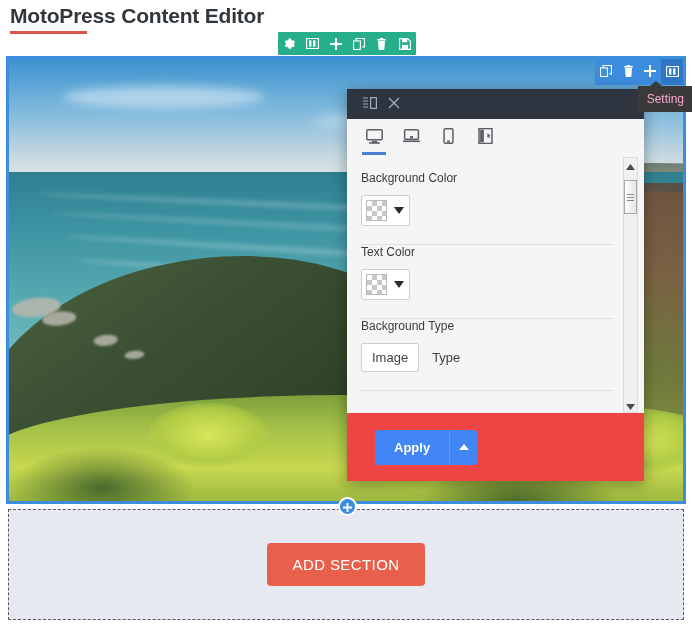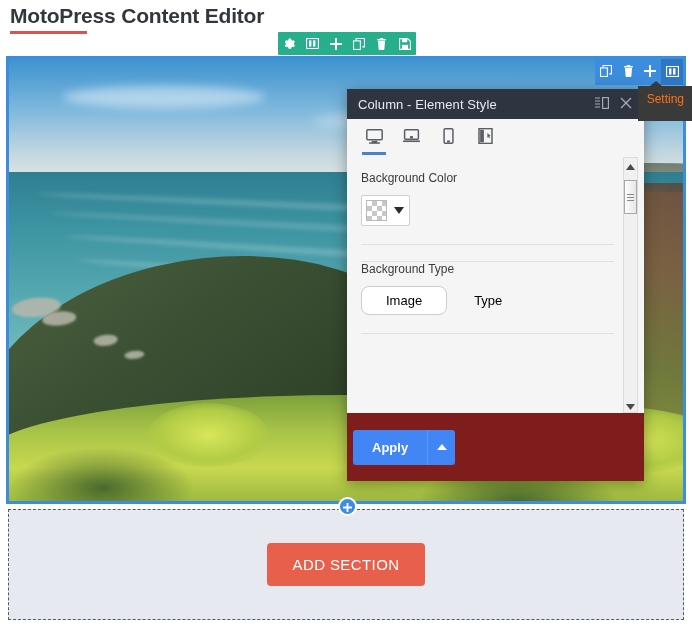--- a/index.html
+++ b/index.html
@@ -153,22 +153,22 @@
   .blue-toolbar .tb-btn {
     width: 22px; height: 26px;
     display: flex; align-items: center; justify-content: center;
     cursor: pointer;
   }
   .blue-toolbar .tb-btn.active { background: #2f77c2; }
 
   
   .tooltip {
     position: absolute; right: 0px; top: 86px;
-    background: #3a3a3a; color: #f97316;
-    font-size: 12px; padding: 6px 8px 15px 9px;
+    background: #3a3a3a; color: #f9a8d4;
+    font-size: 12px; padding: 6px 8px 6px 9px;
     white-space: nowrap; z-index: 60;
   }
   .tooltip::after {
     content: ""; position: absolute; top: -5px; left: 12px;
     border-left: 6px solid transparent; border-right: 6px solid transparent;
     border-bottom: 5px solid #3a3a3a;
   }
 
   
   .plus-circle {
@@ -264,23 +264,23 @@
     border-top: 7px solid #2b2b2b;
   }
   .divider {
     height: 1px; background: #e0e0e0;
     margin: 16px 0 0 0;
   }
   .field-block { padding-bottom: 2px; }
 
   .bgtype-options { display: flex; align-items: center; gap: 2px; }
   .bgtype-opt {
-    font-size: 13px; color: #000000;
-    padding: 6px 24px; cursor: pointer;
-    border: 1px solid transparent; border-radius: 8px;
+    font-size: 13px; color: #404040;
+    padding: 6px 10px; cursor: pointer;
+    border: 1px solid transparent; border-radius: 2px;
   }
   .bgtype-opt.selected {
     background: #ffffff; border-color: #cdcdcd;
   }
 
   
   .modal-scrollbar {
     position: absolute; right: 6px; top: 0; width: 15px; height: 100%;
     background: #f0f0f0; border: 1px solid #dcdcdc;
   }
@@ -296,23 +296,23 @@
     width: 13px; height: 34px;
     background: linear-gradient(to right, #fdfdfd, #e6e6e6);
     border: 1px solid #a8a8a8;
     display: flex; align-items: center; justify-content: center;
     cursor: grab;
   }
   .sb-grip { width: 7px; }
   .sb-grip i { display: block; height: 1px; background: #8a8a8a; margin: 2px 0; }
 
   .modal-footer {
-    height: 68px; background: #7f1d1d;
+    height: 68px; background: #ef4444;
     display: flex; align-items: center;
-    padding-left: 6px; flex-shrink: 0;
+    padding-left: 28px; flex-shrink: 0;
   }
   .apply-group { display: flex; align-items: stretch; }
   .apply-btn {
     background: #4285f4; color: #fff; border: none;
     font-family: "Liberation Sans", sans-serif;
     font-size: 13px; font-weight: bold;
     padding: 10px 19px; border-radius: 3px 0 0 3px;
     cursor: pointer;
   }
   .apply-caret {
@@ -470,21 +470,20 @@
     </span>
   </div>
 
   <div class="add-area">
     <button class="add-btn">ADD SECTION</button>
   </div>
 
   <div class="modal">
 
     <div class="modal-header">
-      <div class="modal-title">Column - Element Style</div>
       <div class="modal-hdr-btn">
         <span>
           <svg width="14" height="12" viewBox="0 0 14 12">
             <path d="M0 1h5M0 4h5M0 7h5M0 10h5" stroke="#cfd4dc" stroke-width="1.2"></path>
             <rect x="7.6" y="0.6" width="5.8" height="10.8" fill="none" stroke="#cfd4dc" stroke-width="1.2"></rect>
           </svg>
         </span>
       </div>
       <div class="modal-hdr-btn">
         <span>
@@ -537,20 +536,27 @@
 
       <div class="field-block">
         <div class="field-label">Background Color</div>
         <div class="color-swatch-wrap">
           <span class="checker"></span>
           <span class="caret-down"></span>
         </div>
       </div>
       <div class="divider"></div>
 
+      <div class="field-block">
+        <div class="field-label">Text Color</div>
+        <div class="color-swatch-wrap">
+          <span class="checker"></span>
+          <span class="caret-down"></span>
+        </div>
+      </div>
       <div class="divider"></div>
 
       <div class="field-block">
         <div class="field-label">Background Type</div>
         <div class="bgtype-options">
           <div class="bgtype-opt selected">Image</div>
           <div class="bgtype-opt">Type</div>
         </div>
       </div>
       <div class="divider"></div>

